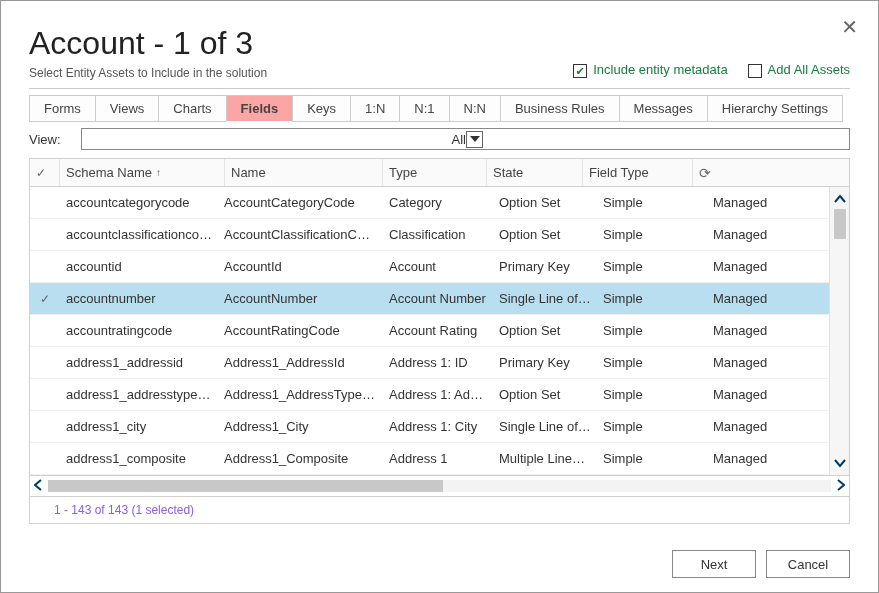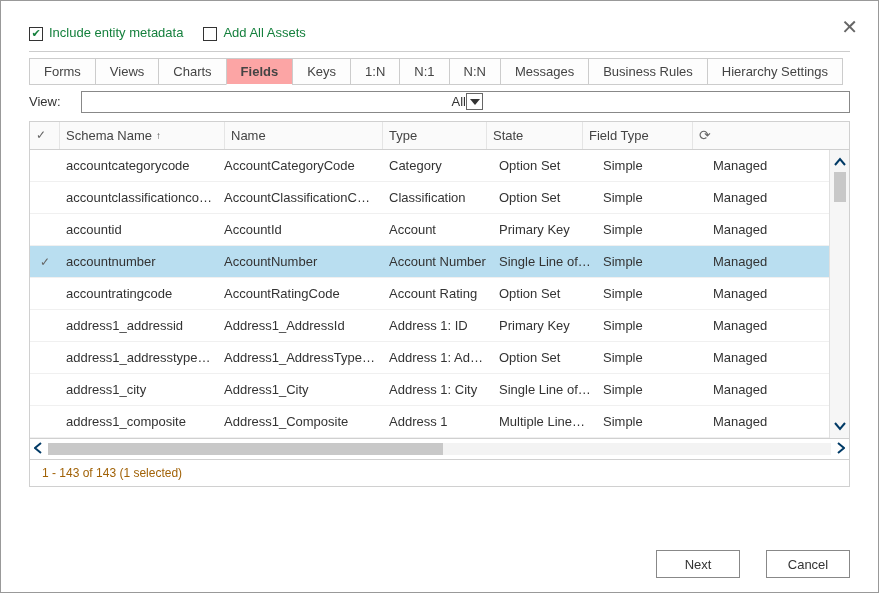--- a/index.html
+++ b/index.html
@@ -217,32 +217,32 @@
     .hscroll-thumb {
       position: absolute;
       left: 0;
       top: 0;
       height: 12px;
       width: 395px;
       background: #c8c8c8;
     }
     .status-bar {
       margin: 0 28px;
-      padding: 6px 12px;
+      padding: 6px 24px;
       font-size: 12px;
-      color: #a16207;
+      color: #8b5cf6;
       border: 1px solid #d0d0d0;
       border-top: none;
     }
     .footer {
       position: absolute;
       bottom: 14px;
       right: 28px;
       display: flex;
-      gap: 26px;
+      gap: 10px;
     }
     .btn {
       min-width: 84px;
       height: 28px;
       border: 1px solid #888;
       background: #fff;
       cursor: pointer;
       font-size: 13px;
       display: flex;
       align-items: center;
@@ -252,20 +252,24 @@
       font-size: 12px;
     }
   </style>
 </head>
 <body>
 
 <div class="close-btn">✕</div>
 
 <div class="content-wrap">
   <div class="top-row">
+    <div>
+      <h1 class="page-title">Account - 1 of 3</h1>
+      <div class="subtitle">Select Entity Assets to Include in the solution</div>
+    </div>
     <div class="top-checks">
       <label>
         <span class="chk-box checked"></span><span>Include entity metadata</span>
       </label>
       <label>
         <span class="chk-box"></span><span>Add All Assets</span>
       </label>
     </div>
   </div>
 </div>
@@ -274,22 +278,22 @@
 
 <div class="tabs" id="tabs">
     <div class="tab">Forms</div>
     <div class="tab">Views</div>
     <div class="tab">Charts</div>
     <div class="tab active">Fields</div>
     <div class="tab">Keys</div>
     <div class="tab">1:N</div>
     <div class="tab">N:1</div>
     <div class="tab">N:N</div>
+    <div class="tab">Business Rules</div>
     <div class="tab">Messages</div>
-    <div class="tab">Business Rules</div>
     <div class="tab">Hierarchy Settings</div>
   </div>
 
 <div class="view-row">
   <span class="view-label">View:</span>
   <div class="view-select">
     <span>All</span>
     <span class="dropdown-caret">
       <svg width="10" height="6" viewBox="0 0 10 6">
           <path d="M0 0 L5 6 L10 0" fill="#333"></path>

